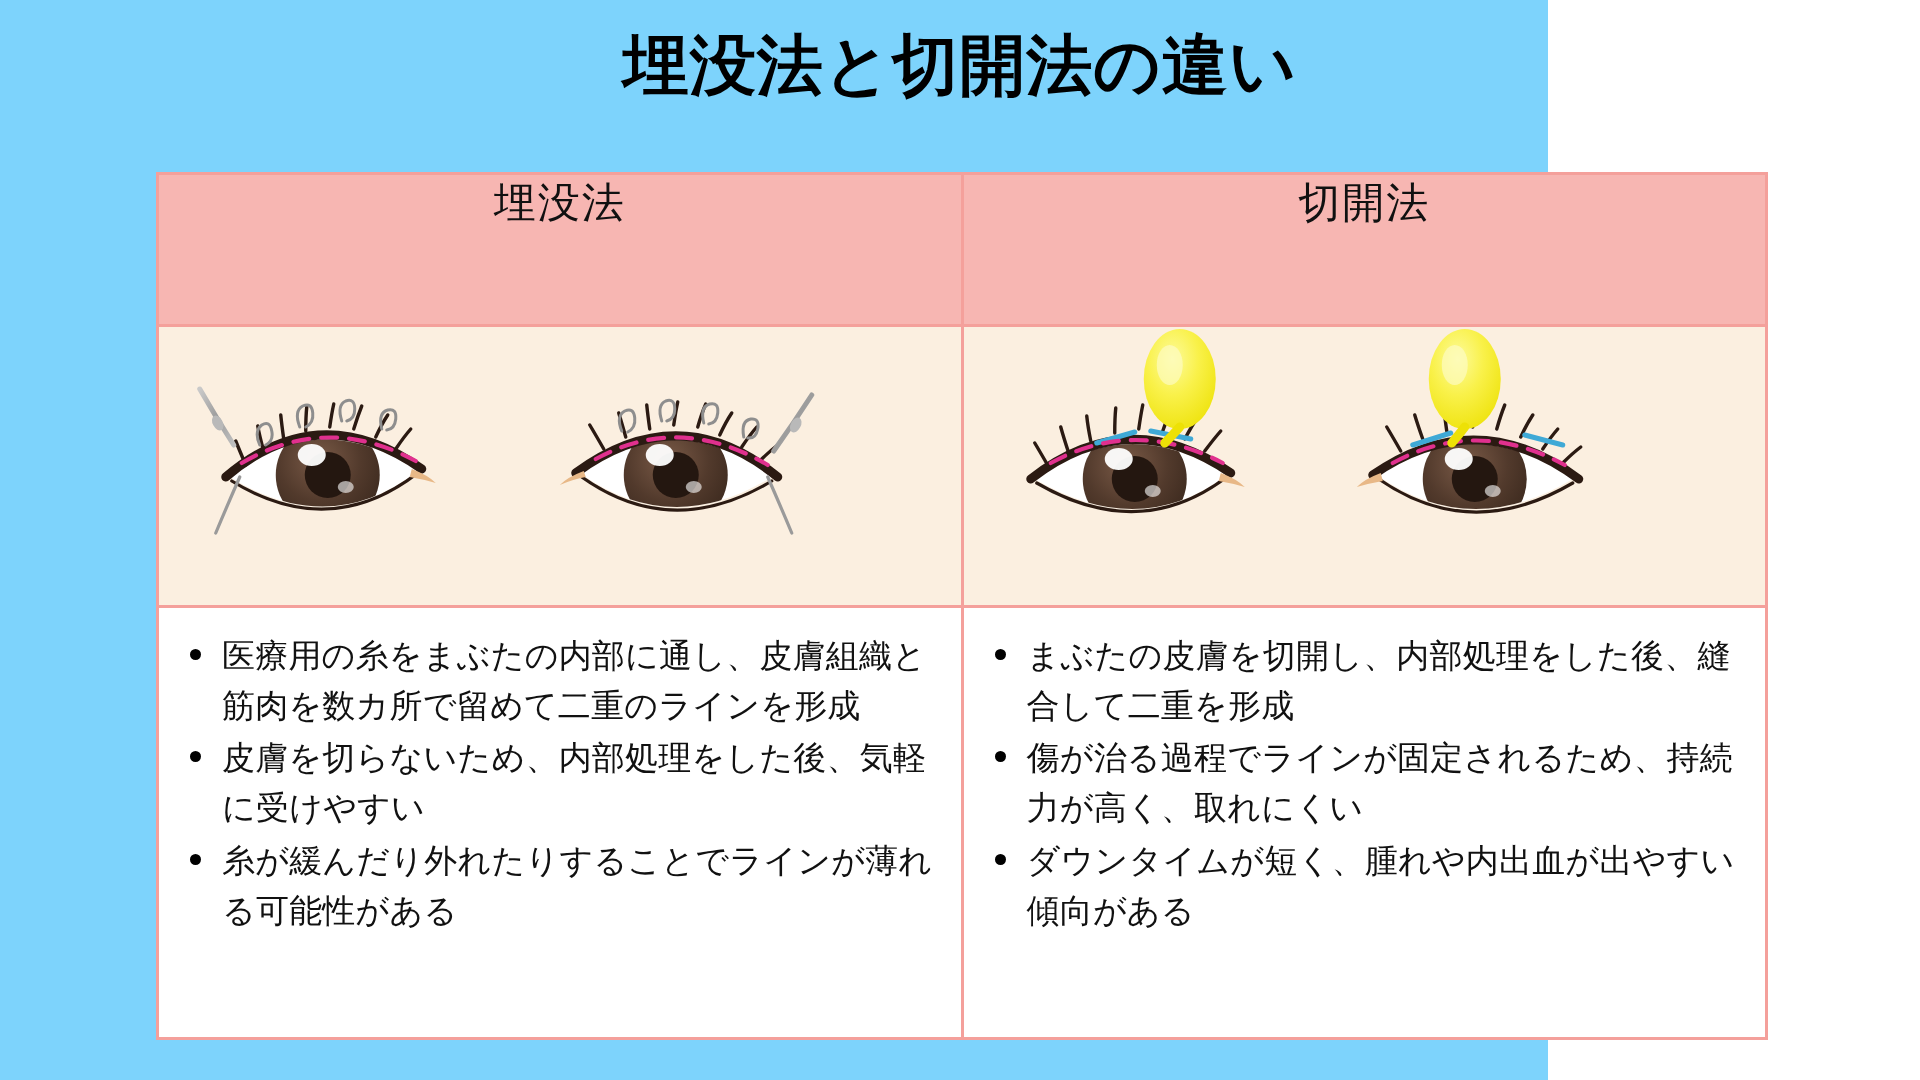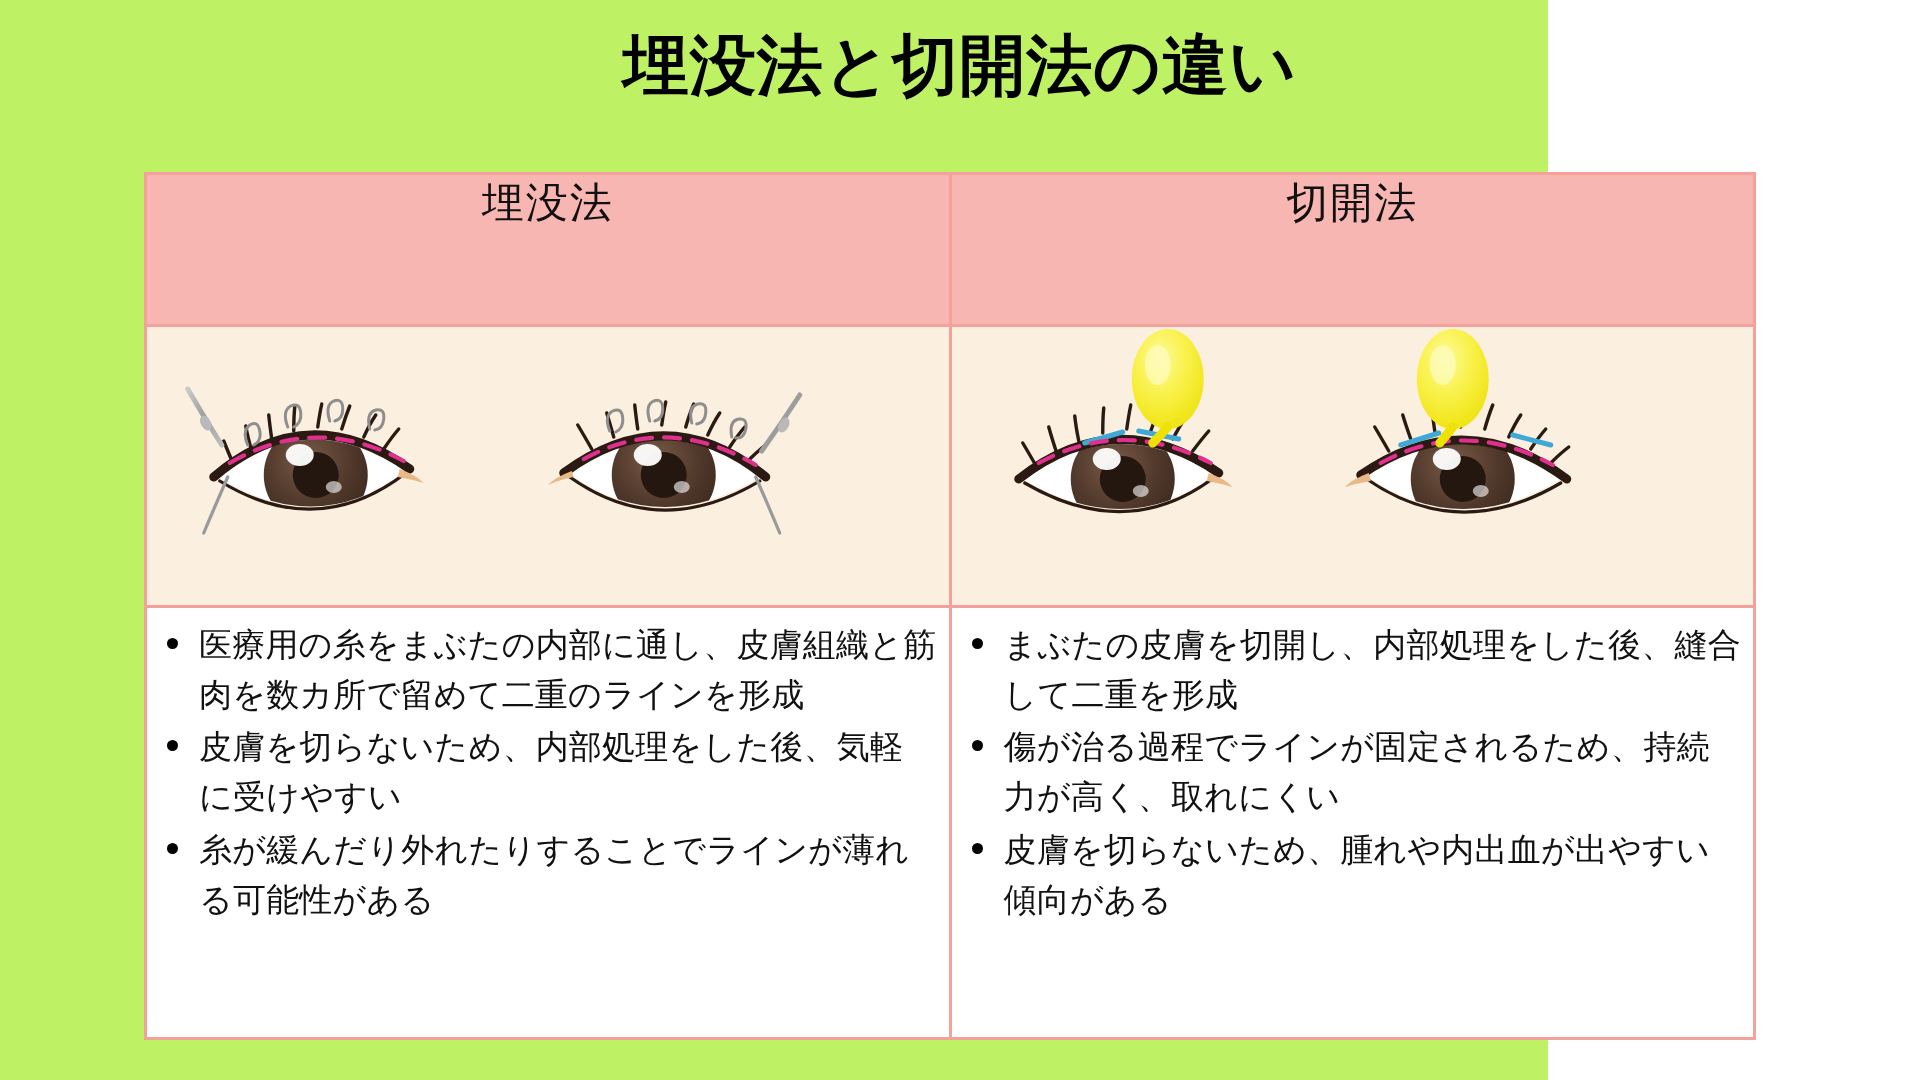--- a/index.html
+++ b/index.html
@@ -7,37 +7,37 @@
     width: 1920px;
     height: 1080px;
     background: #ffffff;
     font-family: "Liberation Sans", "DejaVu Sans", sans-serif;
     overflow: hidden;
   }
   #page {
     position: relative;
     width: 1548px;
     height: 1080px;
-    background: #bef264;
+    background: #7dd3fc;
   }
   #page-title {
     position: absolute;
     top: 28px;
     left: 0;
     width: 1920px;
     text-align: center;
     font-size: 66px;
     font-weight: bold;
     color: #000000;
     letter-spacing: 1px;
     line-height: 1.15;
   }
   #compare-table {
     position: absolute;
-    left: 144px;
+    left: 156px;
     top: 172px;
     width: 1612px;
     border-collapse: collapse;
     table-layout: fixed;
   }
   #compare-table td {
     border: 3px solid #F4A09B;
     padding: 0;
     vertical-align: top;
   }
@@ -62,21 +62,21 @@
     width: 100%;
     height: 278px;
   }
   .text-cell {
     background: #ffffff;
     height: 432px;
     padding: 34px 30px 20px 38px;
   }
   .bullets {
     list-style: none;
-    margin: 5px;
+    margin: 16px;
     padding: 7px;
   }
   .bullets li {
     position: relative;
     font-size: 33px;
     line-height: 1.52;
     color: #111111;
     padding-left: 40px;
     margin-bottom: 2px;
     letter-spacing: 0.2px;
@@ -311,20 +311,20 @@
           <ul class="bullets">
             <li>医療用の糸をまぶたの内部に通し、皮膚組織と筋肉を数カ所で留めて二重のラインを形成</li>
             <li>皮膚を切らないため、内部処理をした後、気軽に受けやすい</li>
             <li>糸が緩んだり外れたりすることでラインが薄れる可能性がある</li>
           </ul>
         </td>
         <td class="text-cell">
           <ul class="bullets">
             <li>まぶたの皮膚を切開し、内部処理をした後、縫合して二重を形成</li>
             <li>傷が治る過程でラインが固定されるため、持続力が高く、取れにくい</li>
-            <li>皮膚を切らないため、腫れや内出血が出やすい傾向がある</li>
+            <li>ダウンタイムが短く、腫れや内出血が出やすい傾向がある</li>
           </ul>
         </td>
       </tr>
     </tbody>
   </table>
 
 </div>
 
 </body></html>

